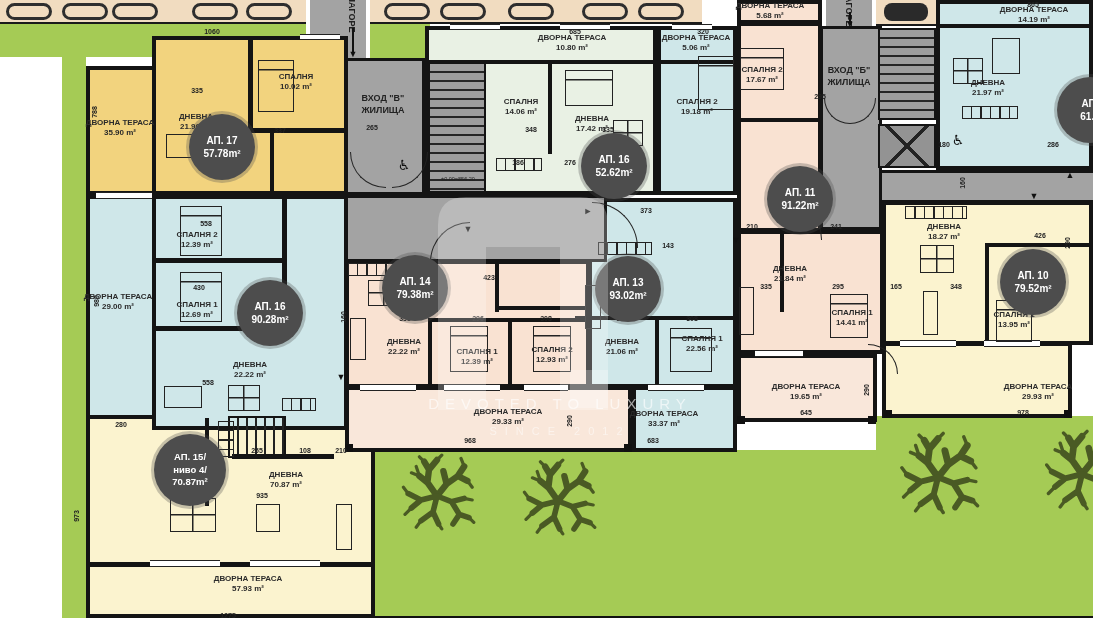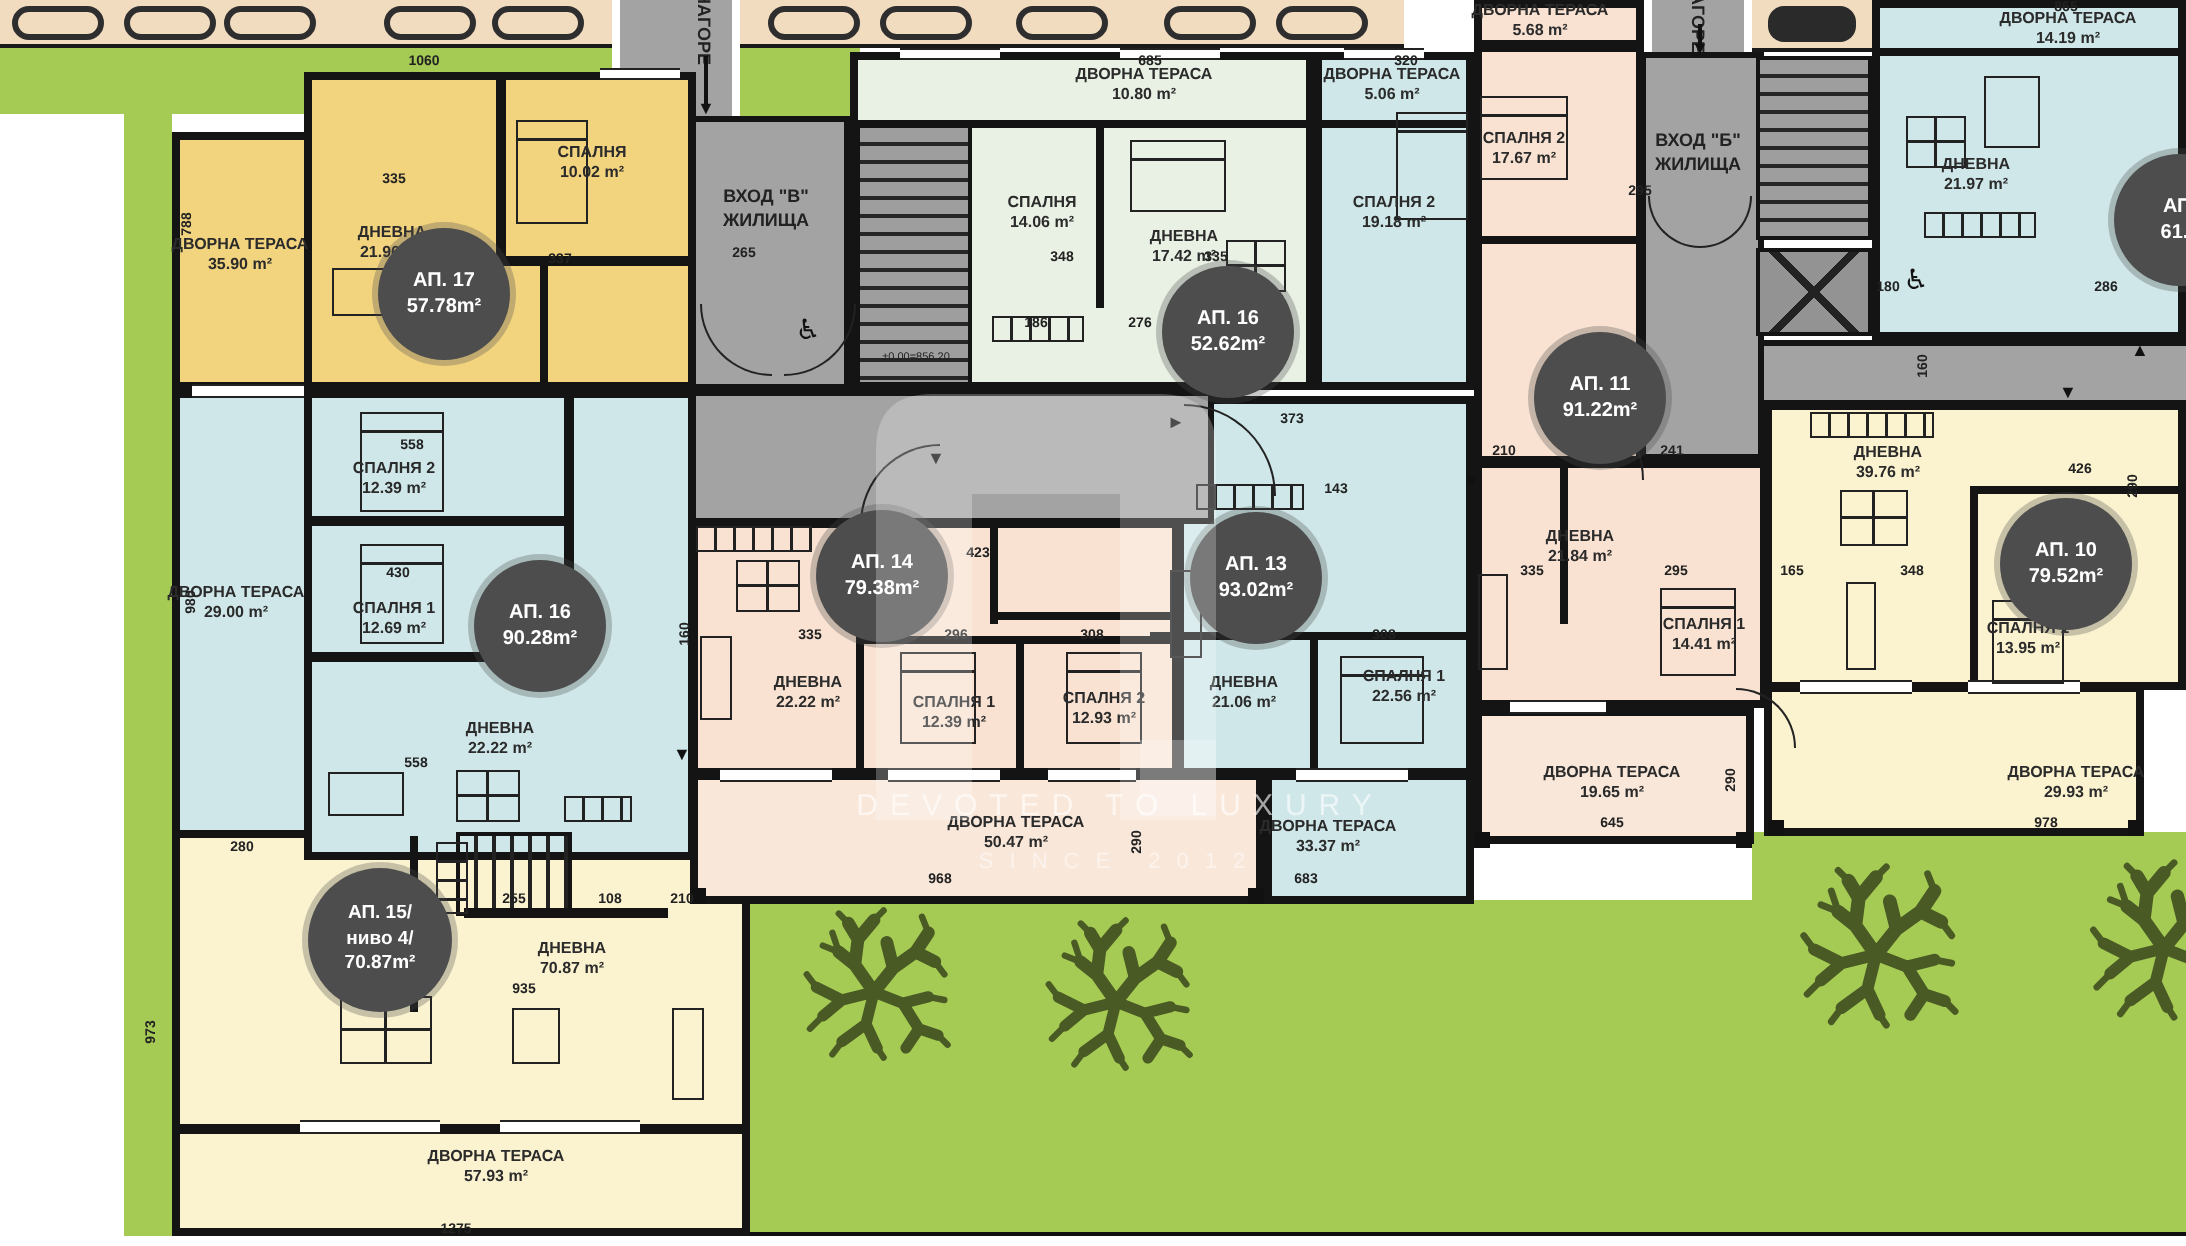--- a/index.html
+++ b/index.html
@@ -322,33 +322,33 @@
 <div class="abs rl" style="left:852px;top:318px">
     <span>СПАЛНЯ 1</span>
     <span>14.41 m²</span>
   </div>
 <div class="abs rl" style="left:806px;top:392px">
     <span>ДВОРНА ТЕРАСА</span>
     <span>19.65 m²</span>
   </div>
 <div class="abs rl" style="left:944px;top:232px">
     <span>ДНЕВНА</span>
-    <span>39.76 m²</span>
+    <span>18.27 m²</span>
   </div>
 <div class="abs rl" style="left:1014px;top:320px">
     <span>СПАЛНЯ 1</span>
     <span>13.95 m²</span>
   </div>
 <div class="abs rl" style="left:1038px;top:392px">
     <span>ДВОРНА ТЕРАСА</span>
     <span>29.93 m²</span>
   </div>
 <div class="abs rl" style="left:508px;top:417px">
     <span>ДВОРНА ТЕРАСА</span>
-    <span>50.47 m²</span>
+    <span>29.33 m²</span>
   </div>
 <div class="abs rl" style="left:664px;top:419px">
     <span>ДВОРНА ТЕРАСА</span>
     <span>33.37 m²</span>
   </div>
 <div class="abs rl" style="left:286px;top:480px">
     <span>ДНЕВНА</span>
     <span>70.87 m²</span>
   </div>
 <div class="abs rl" style="left:248px;top:584px">
@@ -421,21 +421,21 @@
     <span>57.78m²</span>
   </div>
 <div class="abs badge" style="left:614px;top:166px">
     <span>АП. 16</span>
     <span>52.62m²</span>
   </div>
 <div class="abs badge" style="left:800px;top:199px">
     <span>АП. 11</span>
     <span>91.22m²</span>
   </div>
-<div class="abs badge" style="left:441px;top:288px">
+<div class="abs badge" style="left:415px;top:288px">
     <span>АП. 14</span>
     <span>79.38m²</span>
   </div>
 <div class="abs badge" style="left:628px;top:289px">
     <span>АП. 13</span>
     <span>93.02m²</span>
   </div>
 <div class="abs badge" style="left:270px;top:313px">
     <span>АП. 16</span>
     <span>90.28m²</span>

